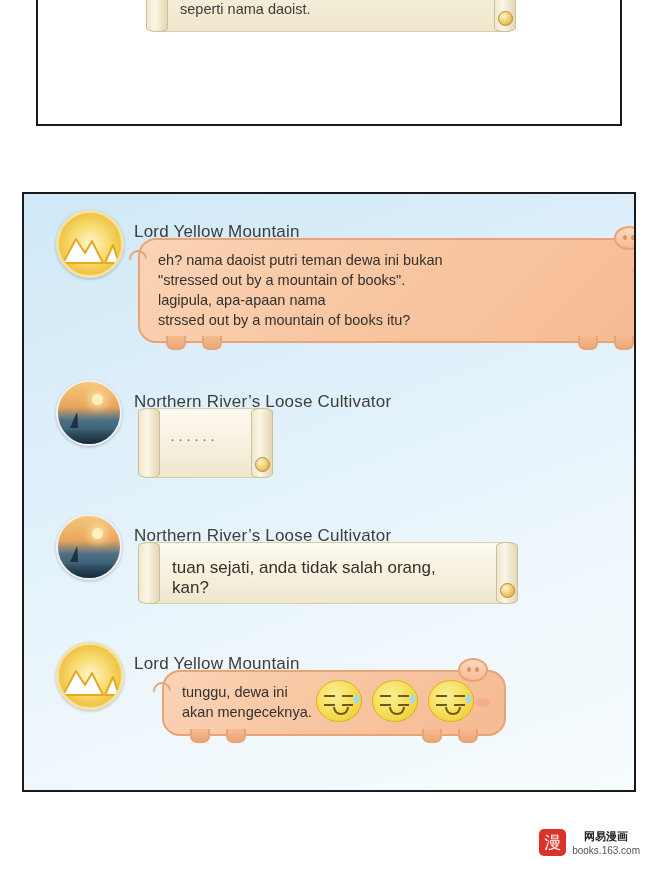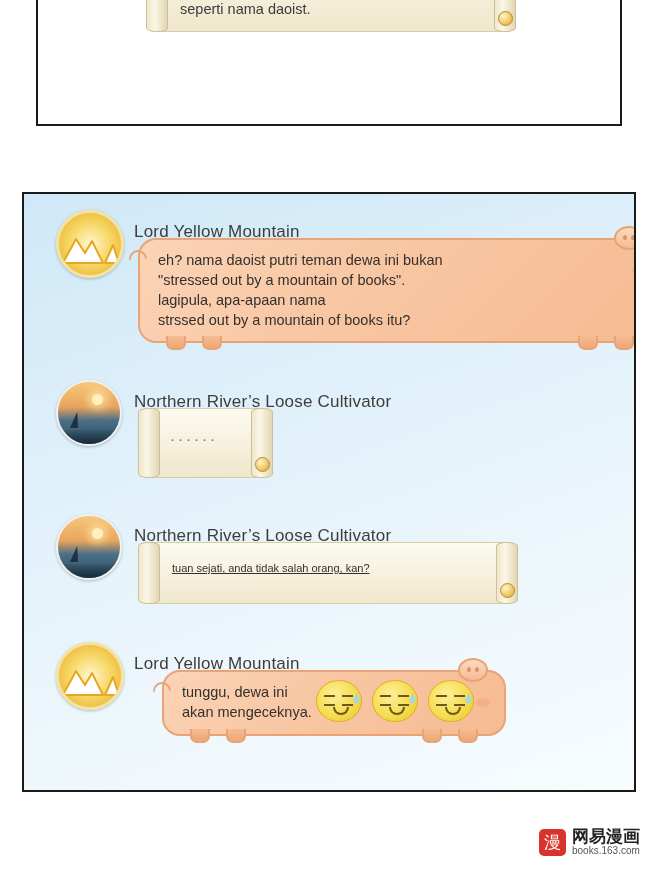--- a/index.html
+++ b/index.html
@@ -233,25 +233,24 @@
     top: 22px;
     font-size: 15px;
     letter-spacing: 3px;
     color: #6e6a5c;
   }
   .scroll-line {
     position: absolute;
     left: 34px;
     top: 16px;
     right: 42px;
-    font-size: 11px;
+    font-size: 17px;
     line-height: 20px;
     color: #33302e;
     white-space: pre-wrap;
-    text-decoration: underline;
   }
 
   
   .emoji {
     position: absolute;
     width: 44px;
     height: 40px;
     border-radius: 50%;
     background: radial-gradient(circle at 40% 35%, #fdf09a 0%, #f6dc52 55%, #e9c42c 100%);
     border: 1px solid #d9b429;
@@ -303,24 +302,25 @@
     width: 27px;
     height: 27px;
     border-radius: 5px;
     background: #d8342c;
     color: #ffffff;
     font-size: 17px;
     line-height: 27px;
     text-align: center;
   }
   #watermark .wm-main {
-    font-size: 17px;
+    font-size: 11px;
     color: #222222;
     font-weight: bold;
     line-height: 17px;
+    text-align: center;
   }
   #watermark .wm-sub {
     font-size: 10px;
     color: #555555;
     line-height: 12px;
   }
 </style>
 </head>
 <body>
 

